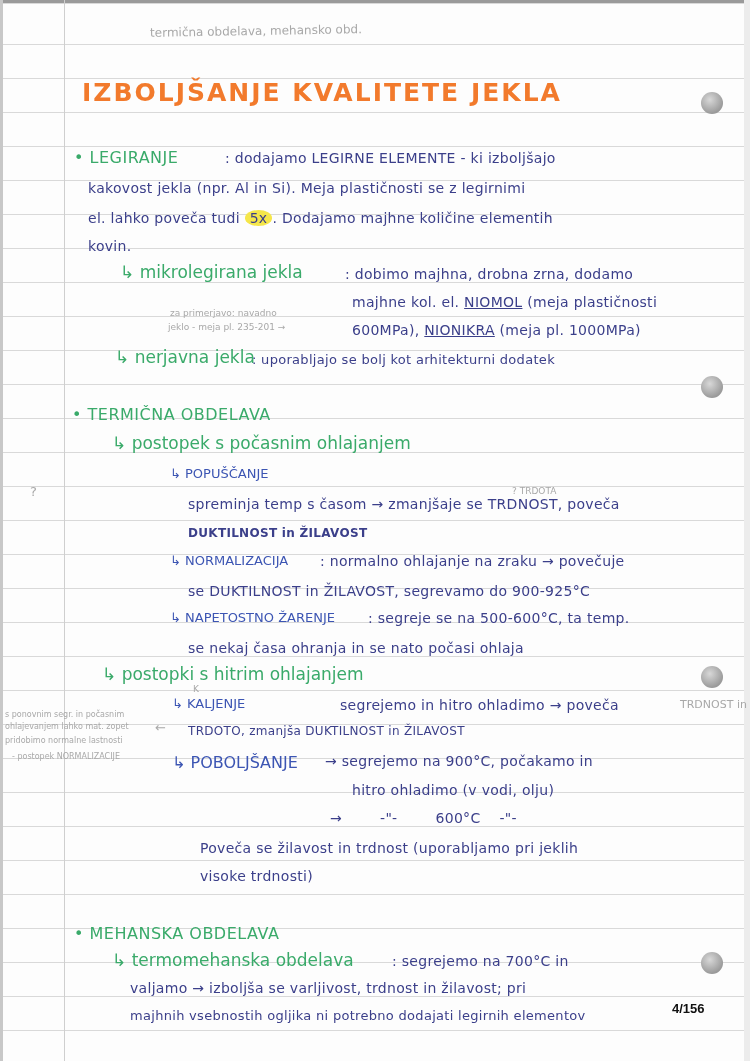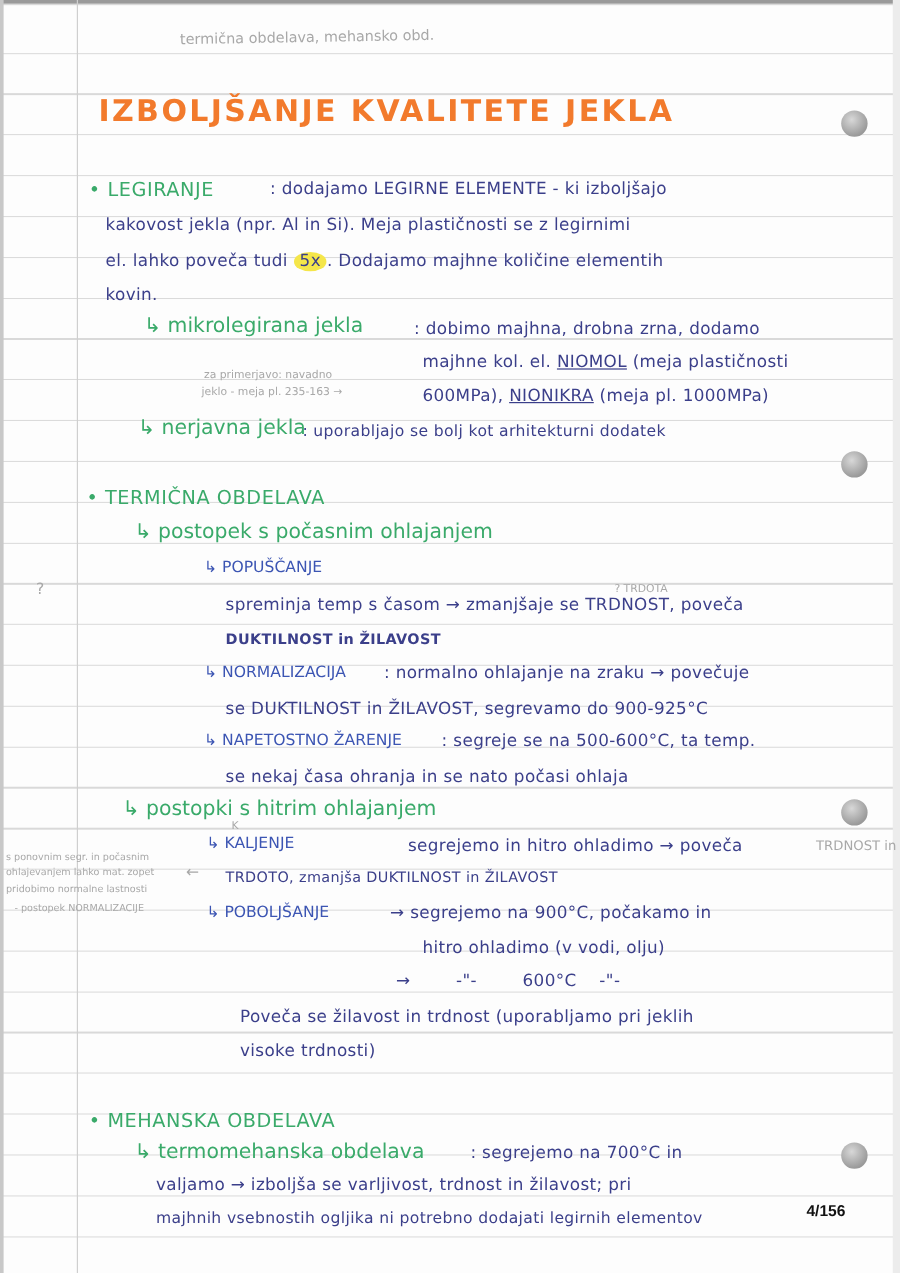--- a/index.html
+++ b/index.html
@@ -63,21 +63,21 @@
     <span>majhne kol. el.</span>
     <span class="ul">NIOMOL</span>
     <span>(meja plastičnosti</span>
   </div>
   <div class="t hand" style="left:352px;top:322px;">
     <span>600MPa),</span>
     <span class="ul">NIONIKRA</span>
     <span>(meja pl. 1000MPa)</span>
   </div>
   <div class="t gray tiny" style="left:170px;top:308px;">za primerjavo: navadno</div>
-  <div class="t gray tiny" style="left:168px;top:322px;">jeklo - meja pl. 235-163 →</div>
+  <div class="t gray tiny" style="left:168px;top:322px;">jeklo - meja pl. 235-201 →</div>
 
   <div class="t green h2" style="left:115px;top:347px;">↳ nerjavna jekla</div>
   <div class="t hand" style="left:252px;top:352px;font-size:13px;">: uporabljajo se bolj kot arhitekturni dodatek</div>
 
   <div class="t green h2" style="left:112px;top:433px;">↳ postopek s počasnim ohlajanjem</div>
   <div class="t green h1" style="left:72px;top:405px;">• TERMIČNA OBDELAVA</div>
 
   <div class="t gray" style="left:30px;top:484px;font-size:13px;">?</div>
 
   <div class="t blue" style="left:170px;top:466px;font-size:13px;">↳ POPUŠČANJE</div>
@@ -100,21 +100,21 @@
   <div class="t hand" style="left:340px;top:697px;">segrejemo in hitro ohladimo → poveča</div>
   <div class="t gray" style="left:680px;top:698px;font-size:11px;">TRDNOST in</div>
   <div class="t hand" style="left:188px;top:724px;font-size:12px;">TRDOTO, zmanjša DUKTILNOST in ŽILAVOST</div>
 
   <div class="t gray" style="left:5px;top:710px;font-size:8px;">s ponovnim segr. in počasnim</div>
   <div class="t gray" style="left:5px;top:722px;font-size:8px;">ohlajevanjem lahko mat. zopet</div>
   <div class="t gray" style="left:5px;top:736px;font-size:8px;">pridobimo normalne lastnosti</div>
   <div class="t gray" style="left:12px;top:752px;font-size:8px;">- postopek NORMALIZACIJE</div>
   <div class="t gray" style="left:155px;top:720px;font-size:13px;">←</div>
 
-  <div class="t blue" style="left:172px;top:753px;font-size:13px;">↳ POBOLJŠANJE</div>
+  <div class="t blue" style="left:172px;top:753px;font-size:16px;">↳ POBOLJŠANJE</div>
   <div class="t hand" style="left:325px;top:753px;">→ segrejemo na 900°C, počakamo in</div>
   <div class="t hand" style="left:352px;top:782px;">hitro ohladimo (v vodi, olju)</div>
   <div class="t hand" style="left:330px;top:810px;white-space:pre;">→        -"-        600°C    -"-</div>
   <div class="t hand" style="left:200px;top:840px;">Poveča se žilavost in trdnost (uporabljamo pri jeklih</div>
   <div class="t hand" style="left:200px;top:868px;">visoke trdnosti)</div>
 
   <div class="t green h1" style="left:74px;top:924px;">• MEHANSKA OBDELAVA</div>
   <div class="t green h2" style="left:112px;top:950px;">↳ termomehanska obdelava</div>
   <div class="t hand" style="left:392px;top:953px;">: segrejemo na 700°C in</div>
   <div class="t hand" style="left:130px;top:980px;text-align:right;">valjamo → izboljša se varljivost, trdnost in žilavost; pri</div>

